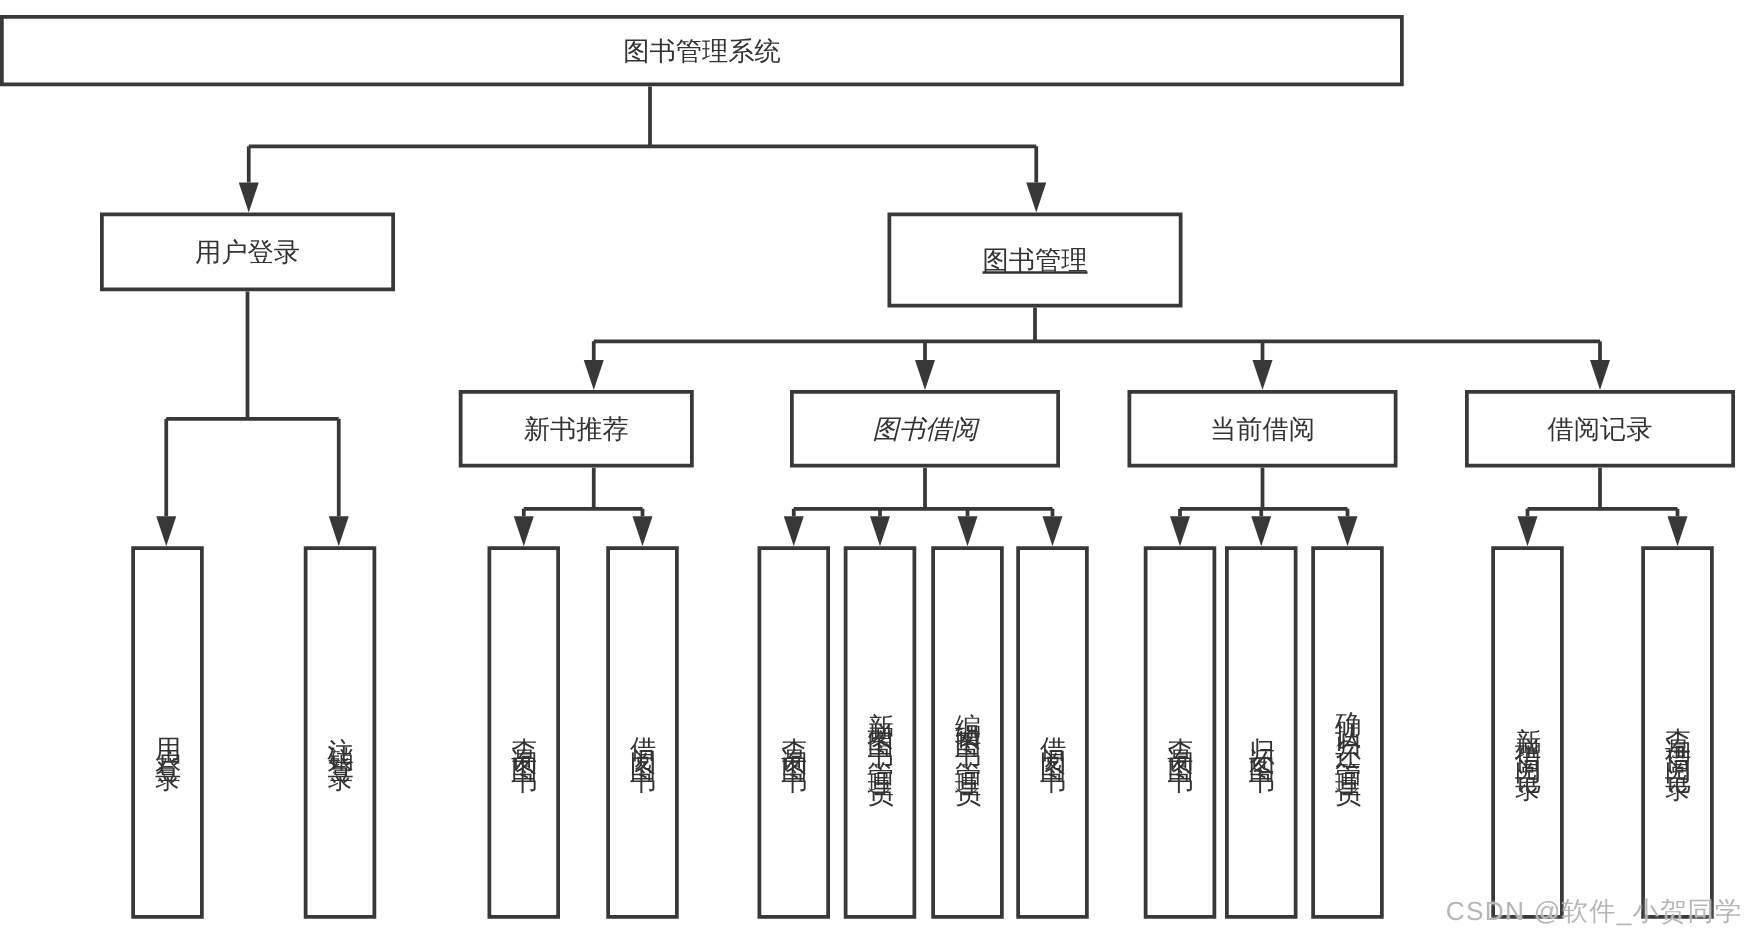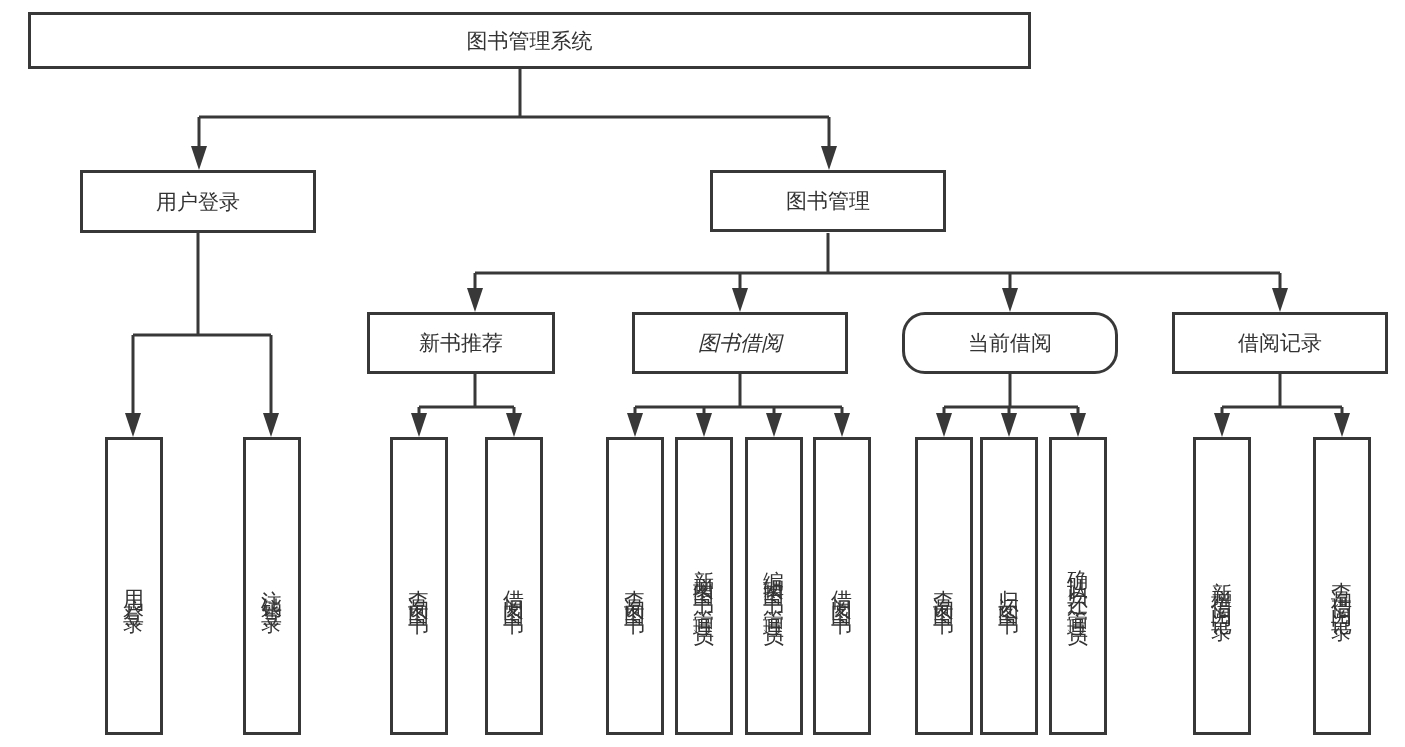--- a/index.html
+++ b/index.html
@@ -86,41 +86,42 @@
       <polygon points="766,413 782,413 774,437"></polygon>
       <polygon points="834,413 850,413 842,437"></polygon>
       <polygon points="936,413 952,413 944,437"></polygon>
       <polygon points="1001,413 1017,413 1009,437"></polygon>
       <polygon points="1070,413 1086,413 1078,437"></polygon>
       <polygon points="1214,413 1230,413 1222,437"></polygon>
       <polygon points="1334,413 1350,413 1342,437"></polygon>
     </g>
   </svg>
 
-  <div class="node" style="left:28px; top:12px; width:1003px; height:57px;">图书管理系统</div>
+  <div class="node" style="left:0; top:12px; width:1123px; height:57px;">图书管理系统</div>
 
   <div class="node" style="left:80px; top:170px; width:236px; height:63px;">用户登录</div>
-  <div class="node" style="left:710px; top:170px; width:236px; height:62px;">图书管理</div>
+  <div class="node" style="left:710px; top:170px; width:236px; height:76px;text-decoration:underline;">图书管理</div>
 
   <div class="node" style="left:367px; top:312px; width:188px; height:62px;">新书推荐</div>
   <div class="node" style="left:632px; top:312px; width:216px; height:62px;font-style:italic;">图书借阅</div>
-  <div class="node" style="left:902px; top:312px; width:216px; height:62px;border-radius:23px;">当前借阅</div>
+  <div class="node" style="left:902px; top:312px; width:216px; height:62px;">当前借阅</div>
   <div class="node" style="left:1172px; top:312px; width:216px; height:62px;">借阅记录</div>
 
   <div class="node v-node" style="left:105px; top:437px; width:58px; height:298px;">用户登录</div>
   <div class="node v-node" style="left:243px; top:437px; width:58px; height:298px;">注销登录</div>
 
   <div class="node v-node" style="left:390px; top:437px; width:58px; height:298px;">查询图书</div>
   <div class="node v-node" style="left:485px; top:437px; width:58px; height:298px;">借阅图书</div>
 
   <div class="node v-node" style="left:606px; top:437px; width:58px; height:298px;">查询图书</div>
   <div class="node v-node" style="left:675px; top:437px; width:58px; height:298px;">新增图书（管理员）</div>
   <div class="node v-node" style="left:745px; top:437px; width:58px; height:298px;">编辑图书（管理员）</div>
   <div class="node v-node" style="left:813px; top:437px; width:58px; height:298px;">借阅图书</div>
 
   <div class="node v-node" style="left:915px; top:437px; width:58px; height:298px;">查询图书</div>
   <div class="node v-node" style="left:980px; top:437px; width:58px; height:298px;">归还图书</div>
   <div class="node v-node" style="left:1049px; top:437px; width:58px; height:298px;">确认归还（管理员）</div>
 
   <div class="node v-node" style="left:1193px; top:437px; width:58px; height:298px;">新增借阅记录</div>
   <div class="node v-node" style="left:1313px; top:437px; width:58px; height:298px;">查询借阅记录</div>
 
+  <div class="watermark">CSDN @软件_小贺同学</div>
 </div>
 
 </body></html>

